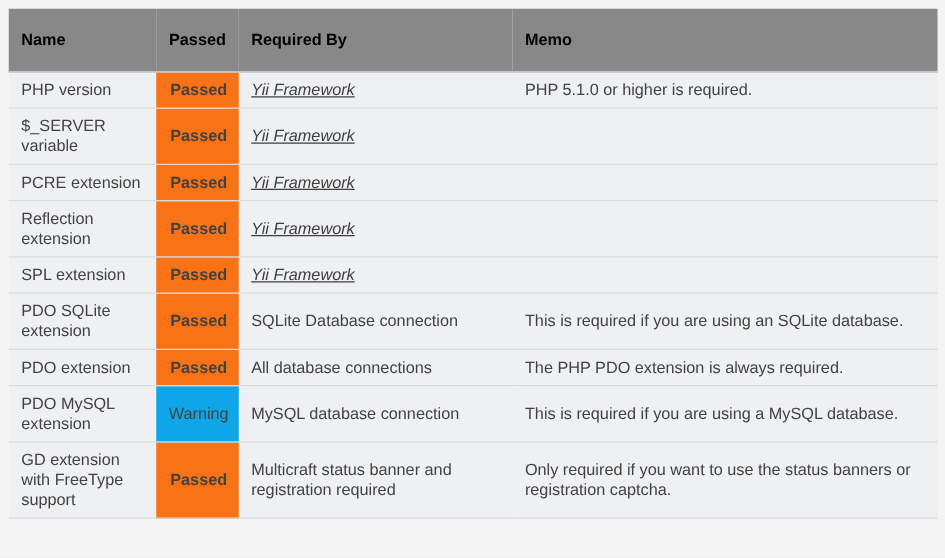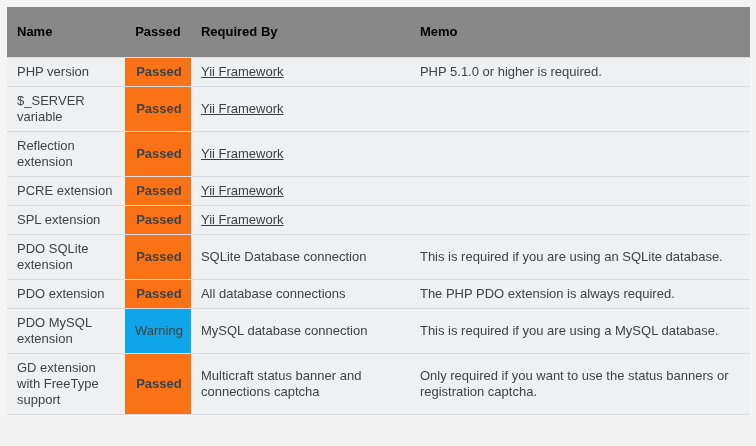--- a/index.html
+++ b/index.html
@@ -49,20 +49,21 @@
   }
   td.warning {
     background: #0ea5e9;
     color: #3d3d3d;
     font-weight: normal;
   }
   a.req-link {
     color: #3e3e3e;
     text-decoration: underline;
     cursor: pointer;
+    font-style: italic;
   }
 </style>
 </head>
 <body>
 
 <div class="page">
   <table class="requirements">
     <colgroup>
       <col style="width:118px">
       <col style="width:61px">
@@ -84,27 +85,27 @@
         <td><a href="#" class="req-link">Yii Framework</a></td>
         <td>PHP 5.1.0 or higher is required.</td>
       </tr>
       <tr>
         <td>$_SERVER variable</td>
         <td class="passed">Passed</td>
         <td><a href="#" class="req-link">Yii Framework</a></td>
         <td></td>
       </tr>
       <tr>
-        <td>Reflection extension</td>
+        <td>PCRE extension</td>
         <td class="passed">Passed</td>
         <td><a href="#" class="req-link">Yii Framework</a></td>
         <td></td>
       </tr>
       <tr>
-        <td>PCRE extension</td>
+        <td>Reflection extension</td>
         <td class="passed">Passed</td>
         <td><a href="#" class="req-link">Yii Framework</a></td>
         <td></td>
       </tr>
       <tr>
         <td>SPL extension</td>
         <td class="passed">Passed</td>
         <td><a href="#" class="req-link">Yii Framework</a></td>
         <td></td>
       </tr>
@@ -122,18 +123,18 @@
       </tr>
       <tr>
         <td>PDO MySQL extension</td>
         <td class="warning">Warning</td>
         <td><span>MySQL database connection</span></td>
         <td>This is required if you are using a MySQL database.</td>
       </tr>
       <tr>
         <td>GD extension with FreeType support</td>
         <td class="passed">Passed</td>
-        <td><span>Multicraft status banner and connections captcha</span></td>
+        <td><span>Multicraft status banner and registration required</span></td>
         <td>Only required if you want to use the status banners or registration captcha.</td>
       </tr>
     </tbody>
   </table>
 </div>
 
 </body></html>

